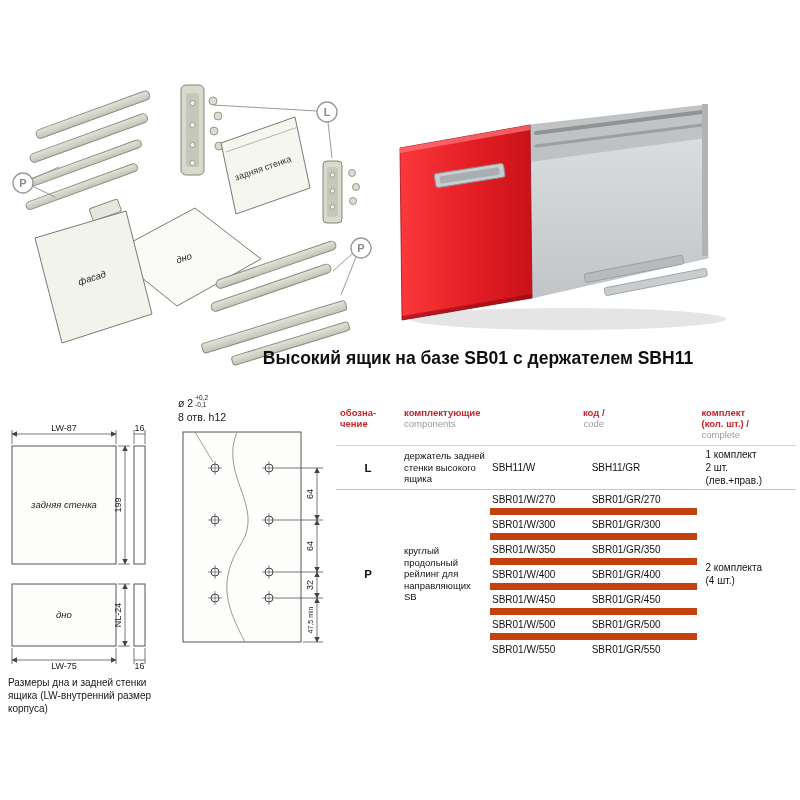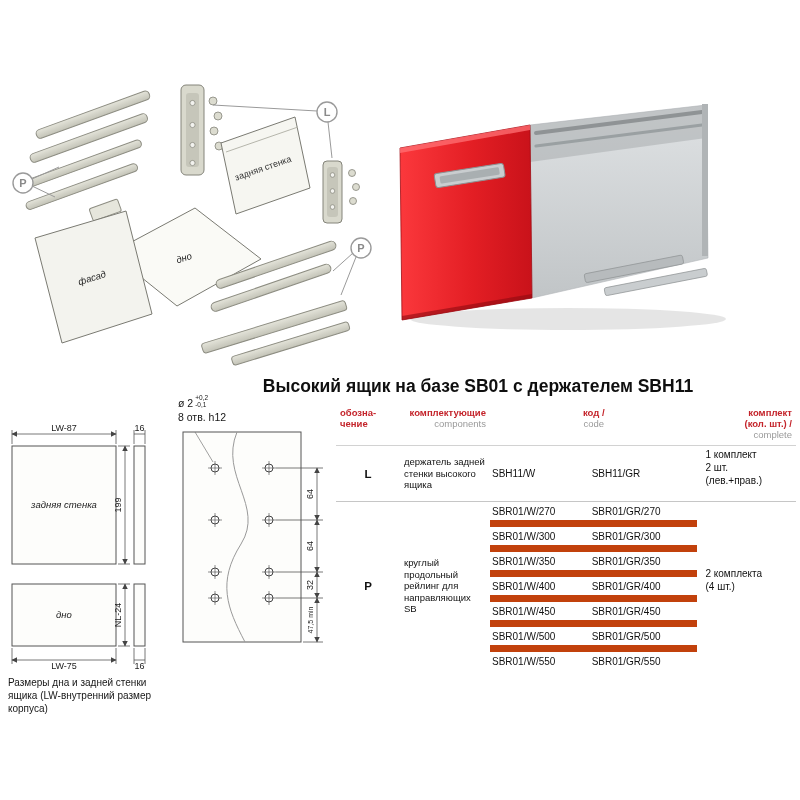--- a/index.html
+++ b/index.html
@@ -1,44 +1,44 @@
 <!DOCTYPE html>
 <html><head>
 <meta charset="utf-8">
 <style>
   html,body { margin:0; padding:0; background:#fff; }
   body { font-family:"Liberation Sans", sans-serif; color:#111; }
   .page { position:relative; width:800px; height:800px; background:#fff; overflow:hidden; }
   .abs { position:absolute; }
 
-  .title { position:absolute; left:160px; top:376px; width:636px; text-align:center;
+  .title { position:absolute; left:160px; top:348px; width:636px; text-align:center;
            font-size:17.5px; font-weight:bold; color:#0f0f0f; }
 
   .caption { position:absolute; font-size:10px; line-height:1.3; color:#161616; }
 
   .drill-head { position:absolute; left:178px; top:397px; font-size:10.5px; color:#161616; line-height:1.25; }
   .tolstack { display:inline-flex; flex-direction:column; font-size:6.5px; line-height:1.05;
               vertical-align:middle; margin-left:2px; position:relative; top:-2px; }
 
   
   .tablewrap { position:absolute; left:336px; top:404px; width:460px; }
   table { border-collapse:collapse; width:100%; }
   thead tr { border-bottom:1px solid #d2d2d2; }
-  thead th { font-size:9.5px; font-weight:bold; text-align:right; vertical-align:top; padding:3px 4px 5px 4px; }
+  thead th { font-size:9.5px; font-weight:bold; text-align:left; vertical-align:top; padding:3px 4px 5px 4px; }
   th.c-mark { text-align:left; width:56px; }
   th.c-comp { width:82px; }
   th.c-code { text-align:center; }
   .red  { color:#c4242b; display:block; }
   .grayen { color:#9a9a9a; display:block; font-weight:normal; }
   .pre { white-space:pre-line; }
   tr.row-l { border-bottom:1px solid #c6c6c6; }
   td.mark  { text-align:center; font-weight:bold; font-size:11.5px; padding:2px; }
   td.comp  { font-size:9.5px; line-height:1.22; padding:3px 4px; }
   td.code  { font-size:10px; padding:3.5px 2px; }
-  td.compl { font-size:10px; line-height:1.3; padding:2px 2px 14px 8px; }
+  td.compl { font-size:10px; line-height:1.3; padding:2px 2px 2px 8px; }
   tr.prow td.code { border-bottom:7px solid #c2410c; }
   tr.prow:last-child td.code { border-bottom:none; }
 
   .dimtxt { font-size:9px; fill:#222; }
   .ptxt   { font-size:9.5px; fill:#222; font-style:italic; }
   .lbl    { font-size:9px; fill:#333; }
 </style>
 </head>
 <body>
 

